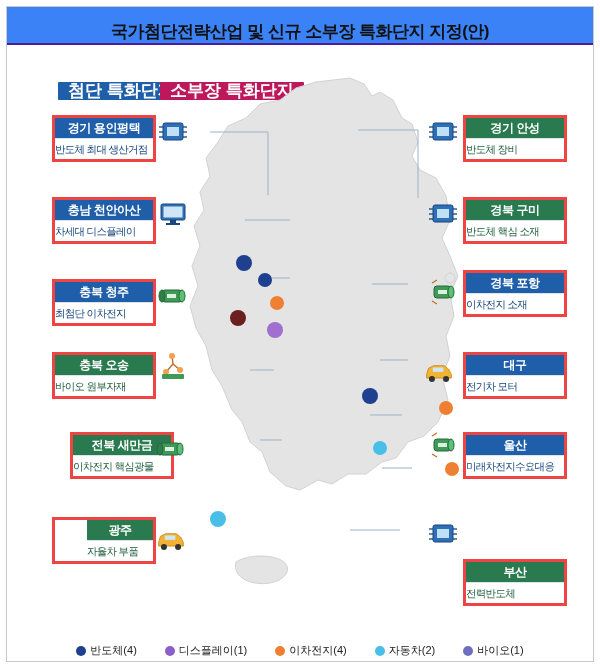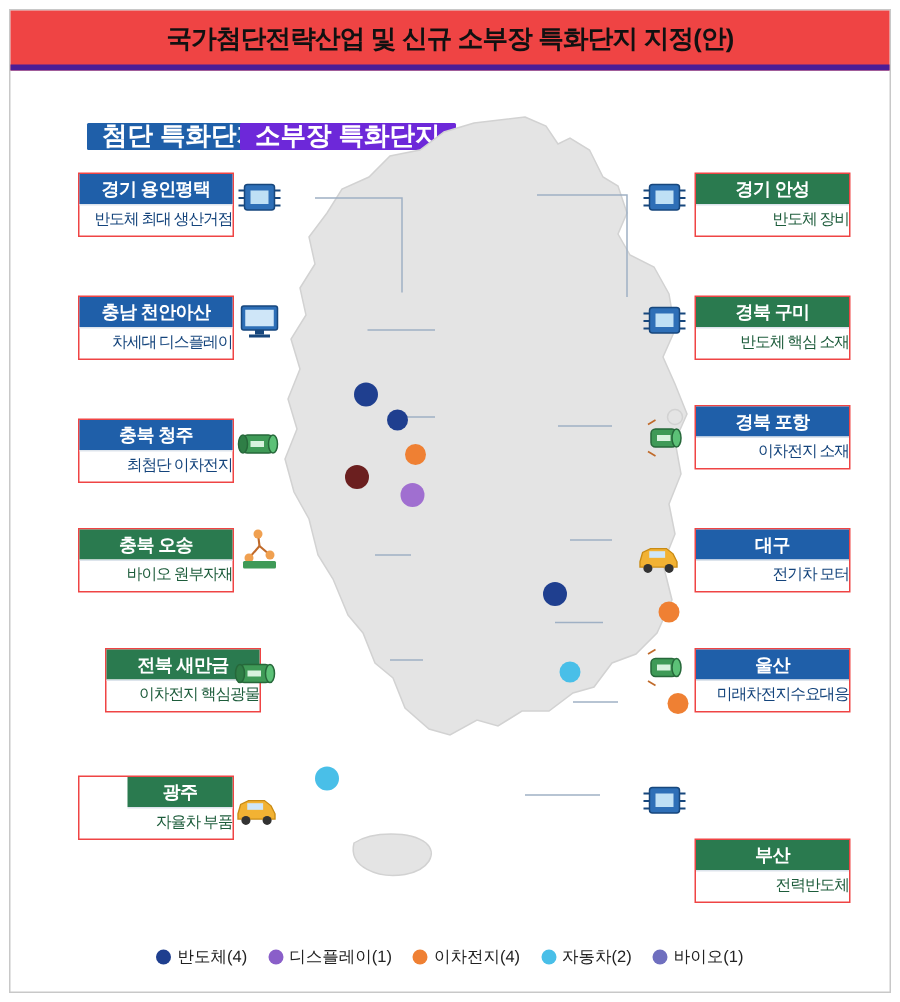--- a/index.html
+++ b/index.html
@@ -10,62 +10,62 @@
     position:relative;
     overflow:hidden;
   }
   .frame{
     position:absolute;left:6px;top:6px;width:588px;height:656px;
     border:1px solid #c8c8c8;box-sizing:border-box;background:#fff;
   }
   
   .title-bar{
     position:absolute;left:7px;top:7px;width:586px;height:36px;
-    background:#ef4444;border-bottom:4px solid #4c1d95;
-    display:flex;align-items:center;justify-content:center;
+    background:#3b82f6;border-bottom:2px solid #4c1d95;
+    display:flex;align-items:flex-end;justify-content:center;
   }
   .title-bar .t{
     font-size:17px;font-weight:bold;color:#111;letter-spacing:-0.5px;
   }
   
   .chip{
     position:absolute;height:18px;line-height:18px;padding:0 10px;
     color:#fff;font-size:17px;font-weight:bold;border-radius:1px;
     text-align:center;white-space:nowrap;
   }
   .chip.blue{background:#1f5fa9;}
-  .chip.green{background:#6d28d9;}
+  .chip.green{background:#be185d;}
   
   .map{position:absolute;left:150px;top:70px;width:330px;height:560px;}
   
   .card{
-    position:absolute;width:104px;border:1px solid #ef4444;background:#fff;
+    position:absolute;width:104px;border:3px solid #ef4444;background:#fff;
     box-sizing:border-box;
   }
   .card .hd{
     height:20px;line-height:20px;text-align:center;color:#fff;
     font-size:12px;font-weight:bold;letter-spacing:-0.4px;
   }
   .card.blue .hd{background:#1f5fa9;}
   .card.green .hd{background:#2a7a4f;}
   .card .bd{
-    height:20px;line-height:20px;text-align:right;
+    height:20px;line-height:20px;text-align:left;
     font-size:10.5px;color:#1a1a1a;letter-spacing:-0.7px;
-    border-top:1px solid #dde4ec;white-space:nowrap;overflow:hidden;font-family:Liberation Serif, serif;
+    border-top:1px solid #dde4ec;white-space:nowrap;overflow:hidden;
   }
   .card.blue .bd{color:#14447c;}
   .card.green .bd{color:#1d5c3b;}
   
   .ic{
     position:absolute;width:30px;height:30px;
   }
   
   .legend{
     position:absolute;left:7px;top:630px;width:586px;height:28px;
-    display:flex;align-items:flex-start;justify-content:center;gap:14px;
+    display:flex;align-items:flex-end;justify-content:center;gap:28px;
   }
   .legend .item{display:flex;align-items:center;gap:4px;font-size:11px;color:#222;}
   .legend .dot{width:10px;height:10px;border-radius:50%;display:inline-block;}
   svg{display:block;}
 </style>
 </head>
 <body>
 
 <div class="frame"></div>
 

